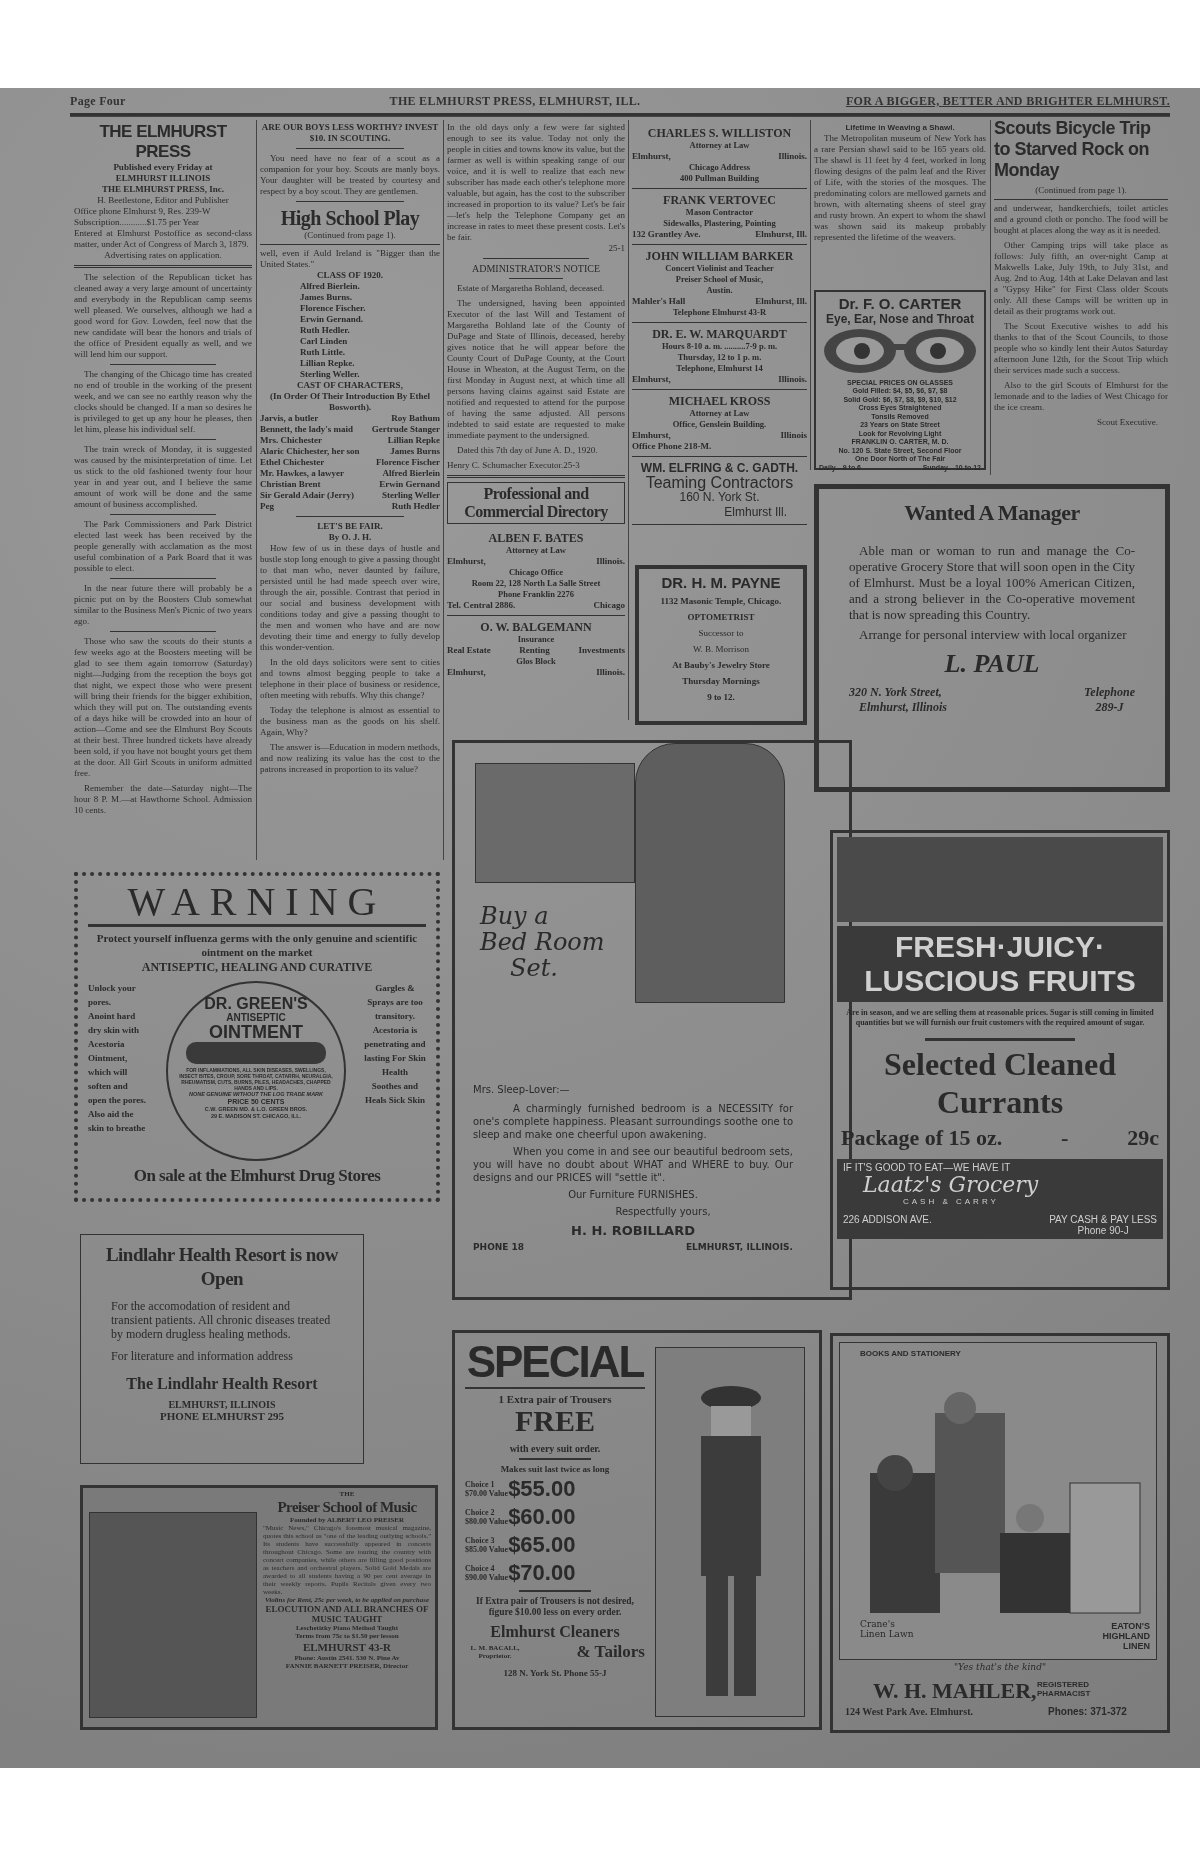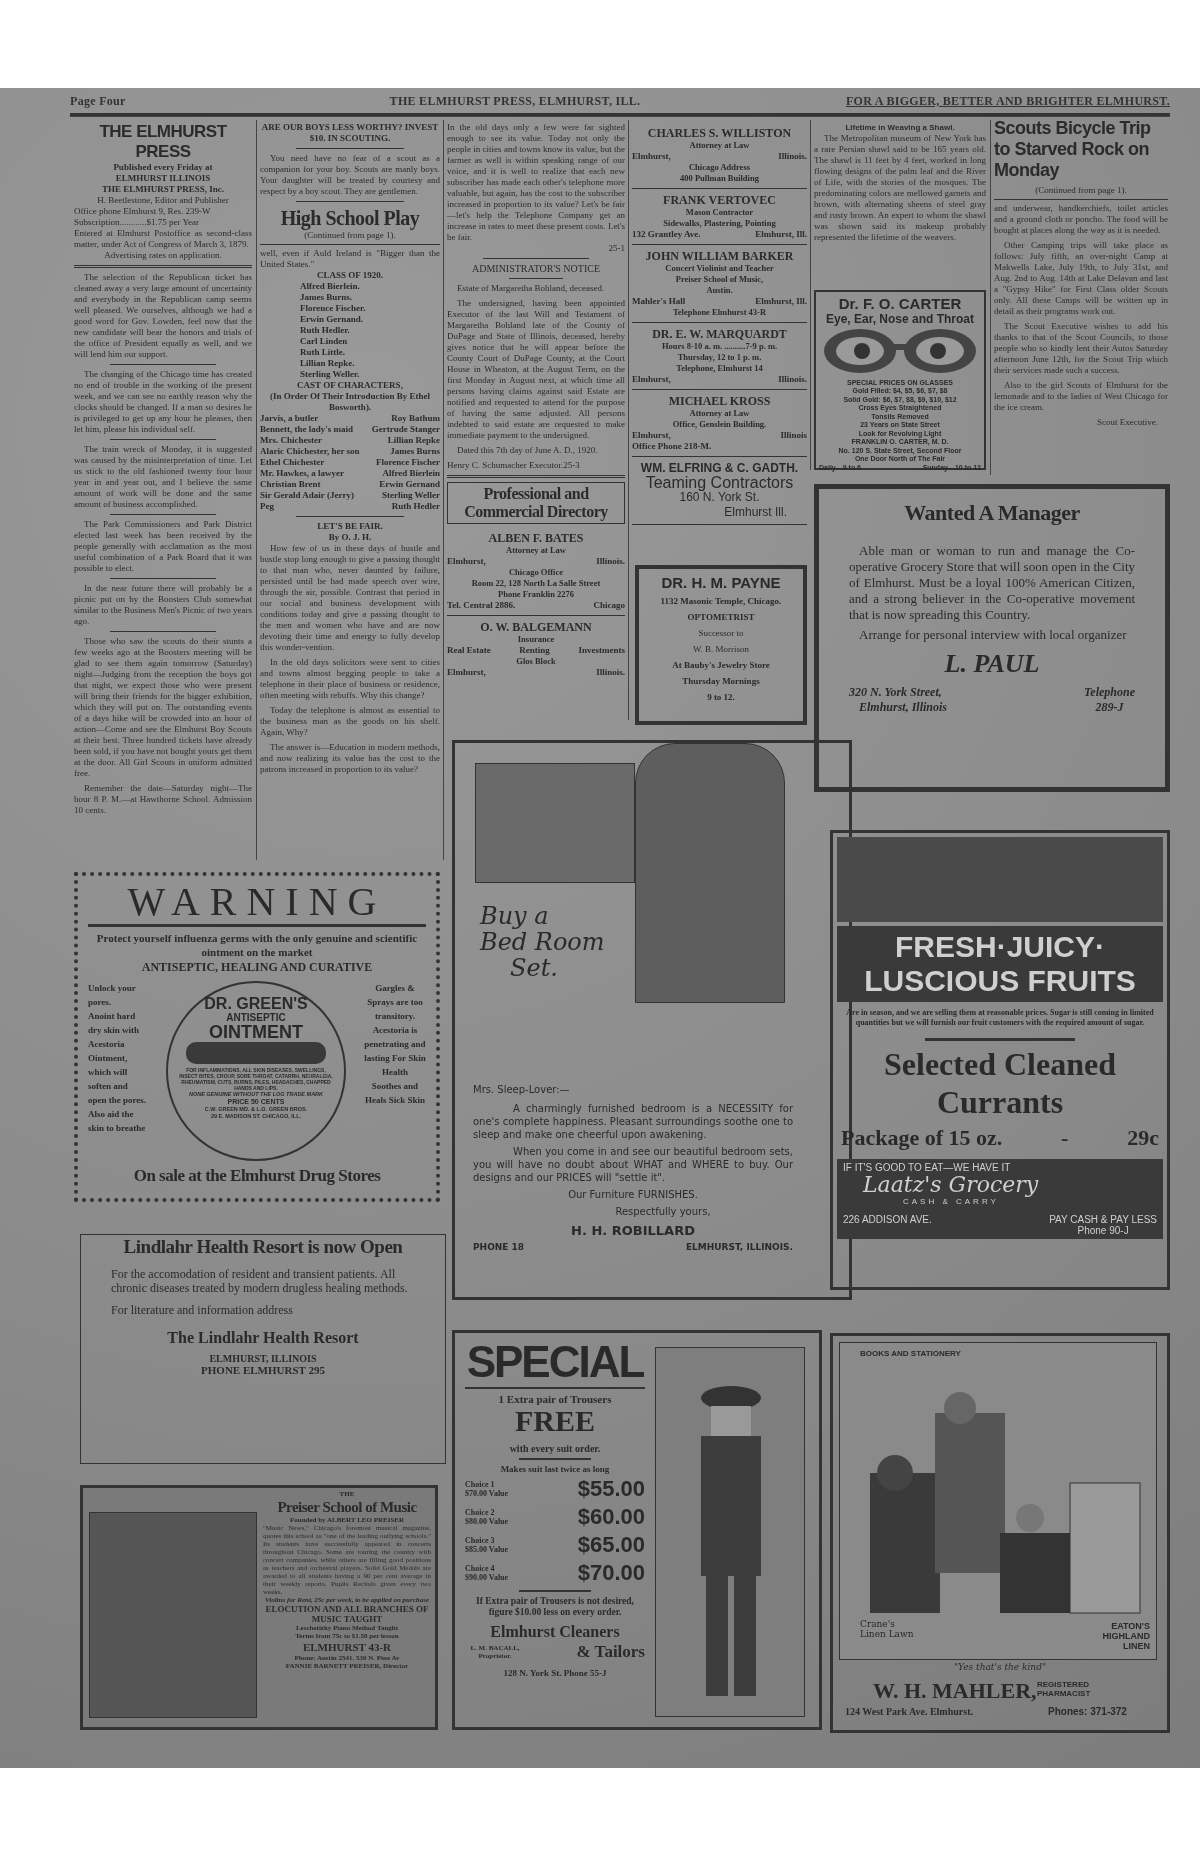--- a/index.html
+++ b/index.html
@@ -20,21 +20,21 @@
   .sep{border-top:1px solid #333;width:60%;margin:4px auto}
   .dsep{border-top:3px double #333;margin:4px 0}
   .box{position:absolute;border:2px solid #333}
   p{margin-bottom:4px;text-indent:10px}
   .c{text-align:center;text-indent:0}
   .row{display:flex;justify-content:space-between}
   .dark{background:#3a3a3a;color:#ddd}
   .card{padding:4px 0;border-bottom:1px solid #333}
   .card .n{font-size:12px;font-weight:bold;text-align:center;line-height:14px}
   .card .s{text-align:center;font-weight:bold;font-size:8.5px}
-  .price-row{display:flex;align-items:center;justify-content:space-between;margin:2px 0}
+  .price-row{display:flex;align-items:center;justify-content:flex-start;margin:2px 0}
   .price-row .lab{font-size:8px;font-weight:bold;line-height:9px}
   .price-row .amt{font-family:"Liberation Sans",sans-serif;font-size:22px;font-weight:bold}
   .illus{background:#6f6f6f;border:1px solid #333}
 </style>
 </head>
 <body>
 
 <div class="sheet"></div>
 
 <div class="mast">
@@ -345,21 +345,21 @@
     </div>
     <div style="width:62px;text-align:center">
       <div>Gargles &amp; Sprays are too transitory.</div>
         <div>Acestoria is penetrating and lasting For Skin Health</div>
         <div>Soothes and Heals Sick Skin</div>
     </div>
   </div>
   <div class="big" style="font-family:Liberation Serif, serif;font-size:17px;line-height:22px;margin-top:4px">On sale at the Elmhurst Drug Stores</div>
 </div>
 
-<div class="box" style="left:80px;top:1234px;width:366px;height:230px;border-width:1px;padding:0 10px;font-family:'Liberation Serif',serif">
+<div class="box" style="left:80px;top:1234px;width:284px;height:230px;border-width:1px;padding:8px 10px;font-family:'Liberation Serif',serif">
   <div class="big" style="font-family:'Liberation Serif',serif;font-size:19px;line-height:24px">Lindlahr Health Resort is now Open</div>
   <p style="font-size:12px;line-height:14px;padding:8px 20px 0;text-indent:0">For the accomodation of resident and transient patients. All chronic diseases treated by modern drugless healing methods.</p>
   <p style="font-size:12px;line-height:14px;padding:4px 20px;text-indent:0">For literature and information address</p>
   <div style="text-align:center;font-size:16px;font-weight:bold;margin-top:8px">The Lindlahr Health Resort</div>
   <div style="text-align:center;font-size:10px;font-weight:bold;margin-top:6px">ELMHURST, ILLINOIS</div>
   <div style="text-align:center;font-size:11px;font-weight:bold">PHONE ELMHURST 295</div>
 </div>
 
 <div class="box" style="left:80px;top:1485px;width:358px;height:245px;border-width:3px;background:#7a7a7a">
   <div class="illus" style="position:absolute;left:6px;top:24px;width:168px;height:206px;background:#555"></div>

